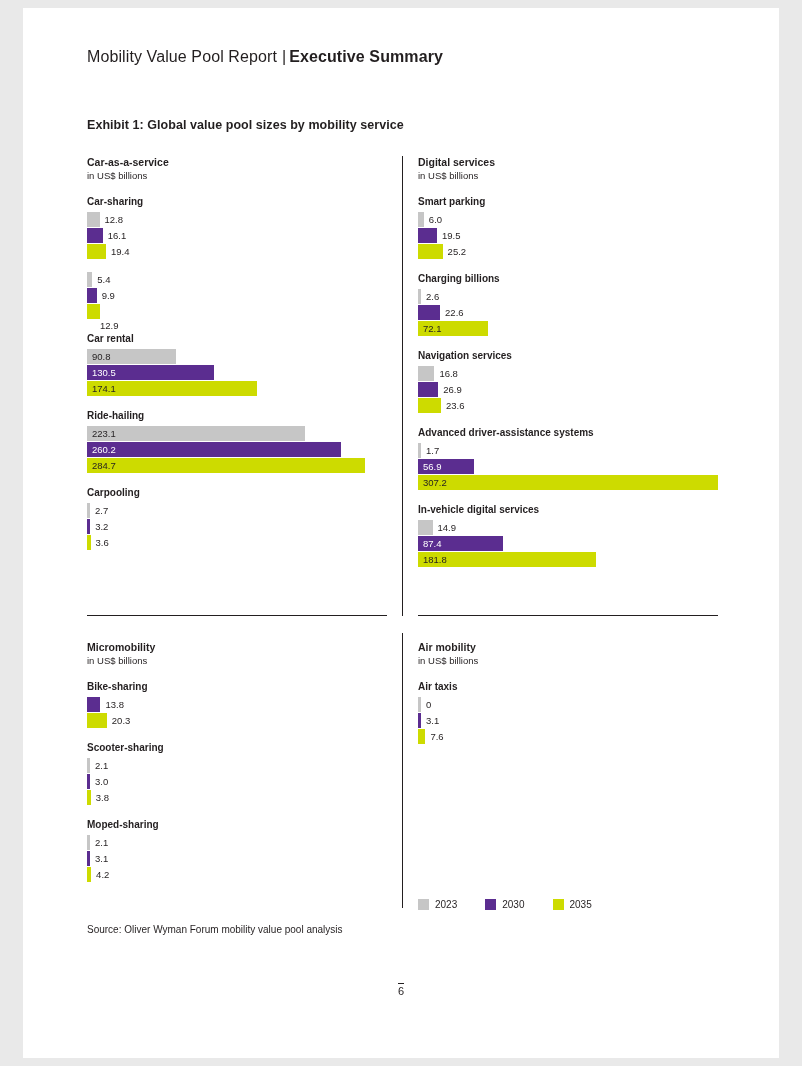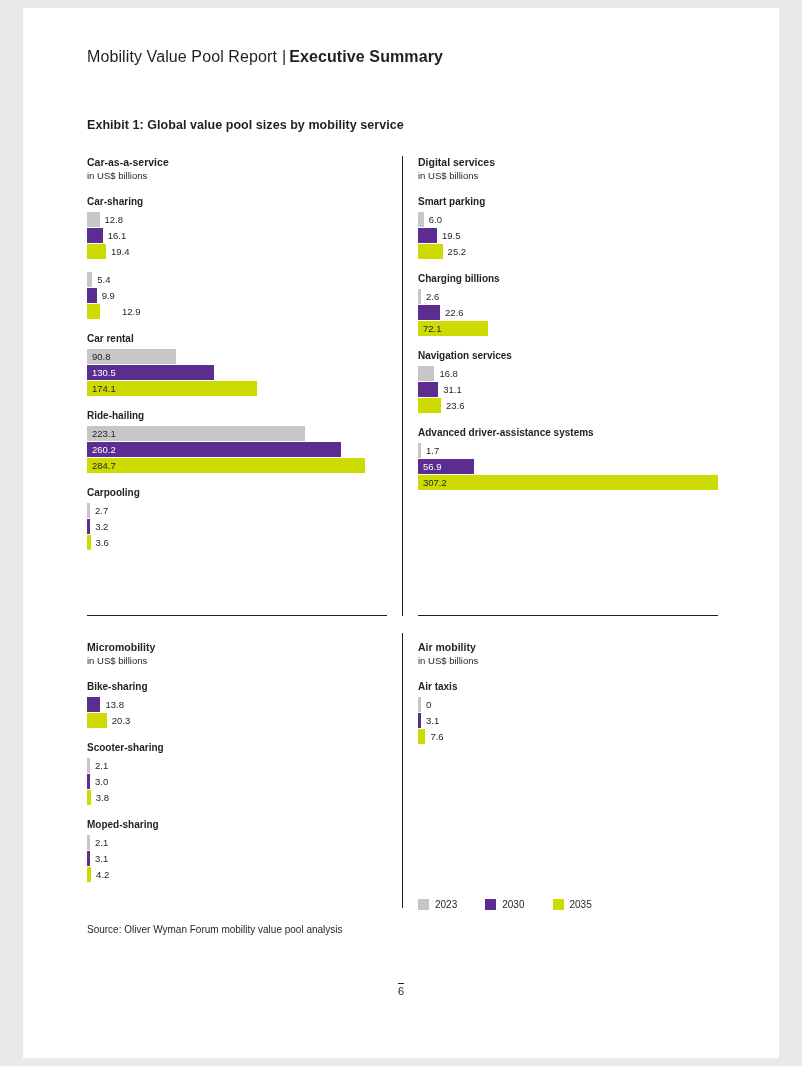--- a/index.html
+++ b/index.html
@@ -119,21 +119,21 @@
           <div class="bar-row">
             <div class="bar c2023" style="width: 5.27344px;"></div>
             <div class="bar-lbl " style="left: 10.2734px;">5.4</div>
           </div>
           <div class="bar-row">
             <div class="bar c2030" style="width: 9.66797px;"></div>
             <div class="bar-lbl " style="left: 14.668px;">9.9</div>
           </div>
           <div class="bar-row">
             <div class="bar c2035" style="width: 12.5977px;"></div>
-            <div class="bar-lbl " style="left: 35px;">12.9</div>
+            <div class="bar-lbl " style="left: 13px; margin-top: 14px;">12.9</div>
           </div>
         </div>
         <div class="cat">
           <div class="cat-name">Car rental</div>
           <div class="bar-row">
             <div class="bar c2023" style="width: 88.6719px;"></div>
             <div class="bar-lbl inside" style="left: 5px;">90.8</div>
           </div>
           <div class="bar-row">
             <div class="bar c2030" style="width: 127.441px;"></div>
@@ -212,40 +212,55 @@
           </div>
         </div>
         <div class="cat">
           <div class="cat-name">Navigation services</div>
           <div class="bar-row">
             <div class="bar c2023" style="width: 16.4062px;"></div>
             <div class="bar-lbl " style="left: 21.4062px;">16.8</div>
           </div>
           <div class="bar-row">
             <div class="bar c2030" style="width: 20.2148px;"></div>
-            <div class="bar-lbl " style="left: 25.2148px;">31.1</div>
+            <div class="bar-lbl " style="left: 25.2148px;">26.9</div>
           </div>
           <div class="bar-row">
             <div class="bar c2035" style="width: 23.0469px;"></div>
             <div class="bar-lbl " style="left: 28.0469px; text-align: center;">23.6</div>
           </div>
         </div>
         <div class="cat">
           <div class="cat-name">Advanced driver-assistance systems</div>
           <div class="bar-row">
             <div class="bar c2023" style="width: 3px;"></div>
             <div class="bar-lbl " style="left: 8px;">1.7</div>
           </div>
           <div class="bar-row">
             <div class="bar c2030" style="width: 55.5664px;"></div>
             <div class="bar-lbl inside-w" style="left: 5px;">56.9</div>
           </div>
           <div class="bar-row">
             <div class="bar c2035" style="width: 300px;"></div>
             <div class="bar-lbl inside" style="left: 5px;">307.2</div>
+          </div>
+        </div>
+        <div class="cat">
+          <div class="cat-name">In-vehicle digital services</div>
+          <div class="bar-row">
+            <div class="bar c2023" style="width: 14.5508px;"></div>
+            <div class="bar-lbl " style="left: 19.5508px;">14.9</div>
+          </div>
+          <div class="bar-row">
+            <div class="bar c2030" style="width: 85.3516px;"></div>
+            <div class="bar-lbl inside-w" style="left: 5px;">87.4</div>
+          </div>
+          <div class="bar-row">
+            <div class="bar c2035" style="width: 177.539px;"></div>
+            <div class="bar-lbl inside" style="left: 5px;">181.8</div>
           </div>
         </div>
       </div>
   </div>
 
   <div class="col col-left" style="top:633px;">
     <div class="grp-title">Micromobility</div>
     <div class="grp-sub">in US$ billions</div>
     <div id="g2">
         <div class="cat">

